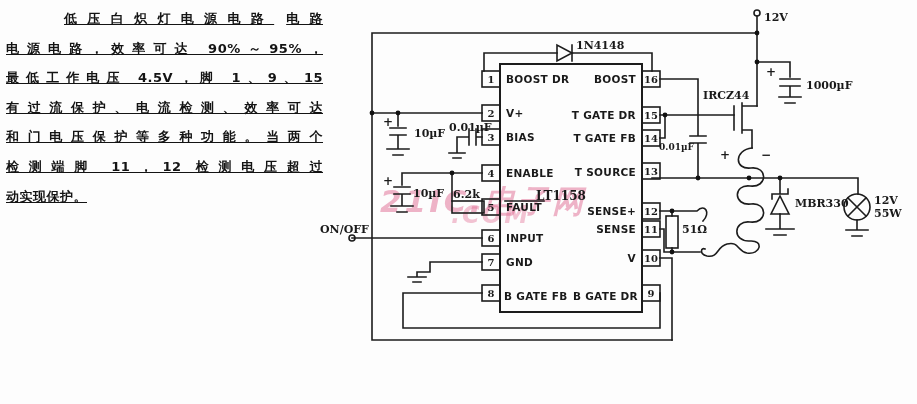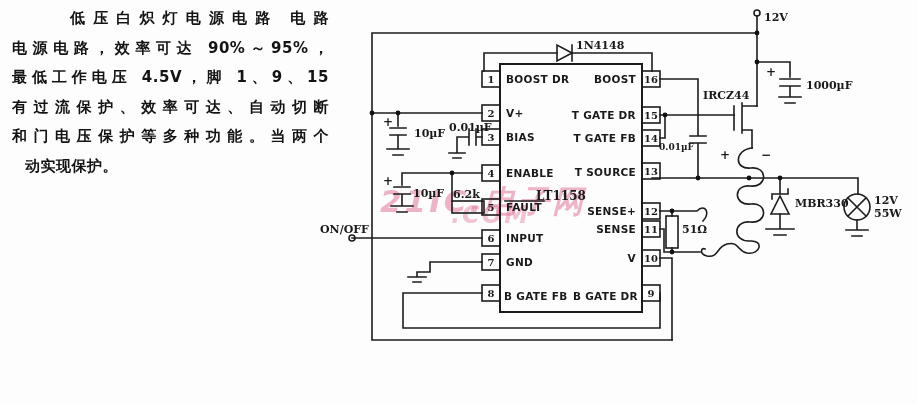--- a/index.html
+++ b/index.html
@@ -3,30 +3,30 @@
 <meta charset="utf-8">
 <style>
   html,body{margin:0;padding:0;}
   body{
     width:917px;height:404px;position:relative;overflow:hidden;
     background:#fdfdfd;color:#141414;
     font-family:"DejaVu Sans",sans-serif;
   }
   
   .article{
-    position:absolute;left:12px;top:4px;width:317px;
-    font-size:15px;font-weight:600;letter-spacing:.5px;
+    position:absolute;left:6px;top:4px;width:317px;
+    font-size:13px;font-weight:600;letter-spacing:.5px;text-decoration:underline;
   }
   .line{
     line-height:29.6px;height:29.6px;
     text-align:justify;text-align-last:justify;
     white-space:normal;overflow:hidden;
   }
   .line.first{padding-left:58px;}
-  .line.last{text-align-last:left;margin-left:13px;}
+  .line.last{text-align-last:left;}
   .ttl{font-weight:800;}
   .rest{margin-left:12px;}
   .ovl{text-decoration:overline;}
   
   .wm1{
     position:absolute;left:380px;top:181px;
     font-size:31px;font-weight:800;letter-spacing:3px;
     color:rgba(224,105,145,0.5);font-style:italic;
   }
   .wm2{
@@ -50,22 +50,23 @@
 </style>
 </head>
 <body>
 
 <div class="article">
   <div class="line first">
     <span class="ttl">低压白炽灯电源电路</span><span class="rest">电路</span>
   </div>
   <div class="line">电源电路，效率可达 90%～95%，</div>
   <div class="line">最低工作电压 4.5V，脚 1、9、15</div>
-  <div class="line">有过流保护、效率可达、自动切断</div>
+  <div class="line">有过流保护、电流检测、效率可达</div>
   <div class="line">和门电压保护等多种功能。当两个</div>
+  <div class="line">检测端脚 11，12 检测电压超过</div>
   <div class="line last">动实现保护。</div>
 </div>
 
 <div class="wm1">21IC.电子网</div>
 <div class="wm2">.COM</div>
 
 <svg class="schem" width="917" height="404" viewBox="0 0 917 404">
 
   <g>
     <path class="w" d="M372,33 V340 M372,33 H757 M372,340 H672"></path>

